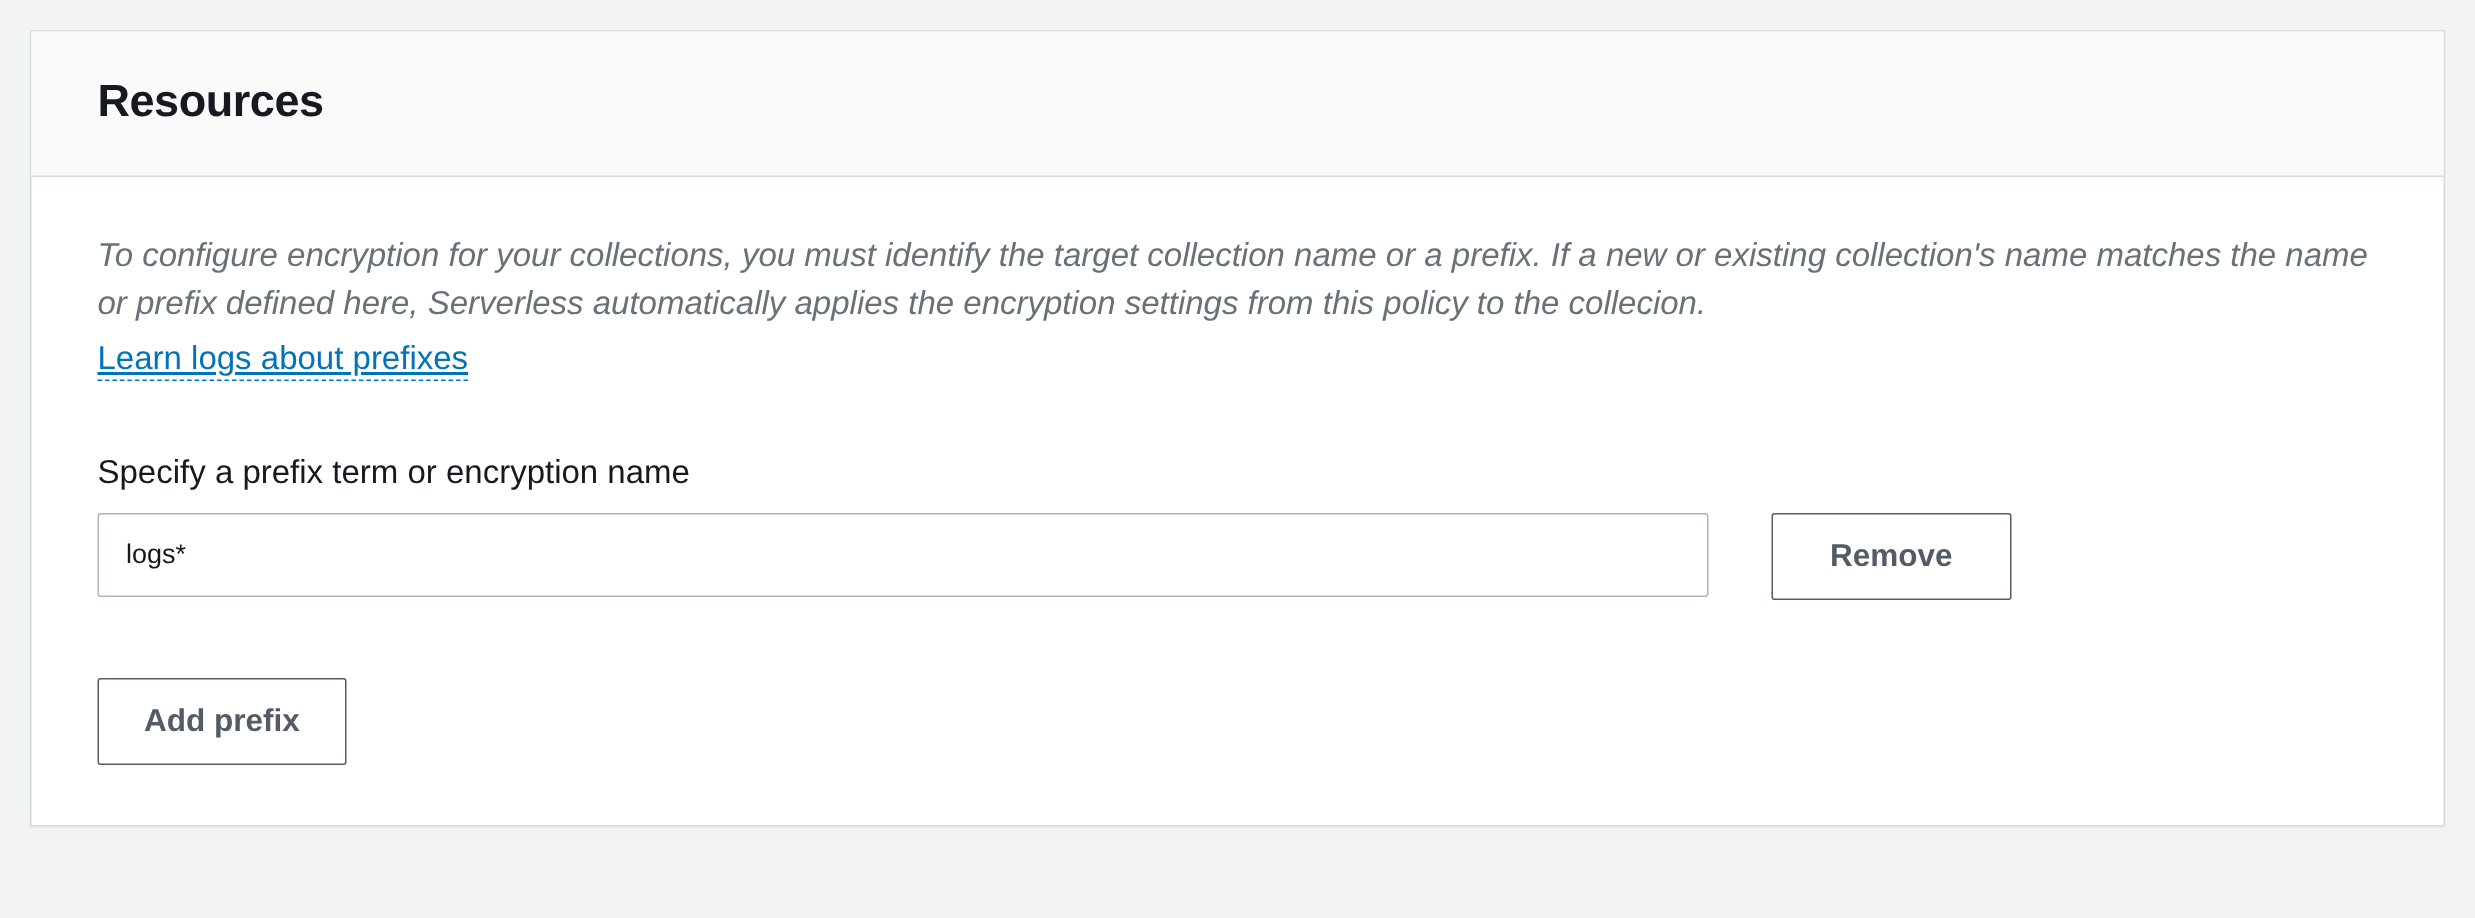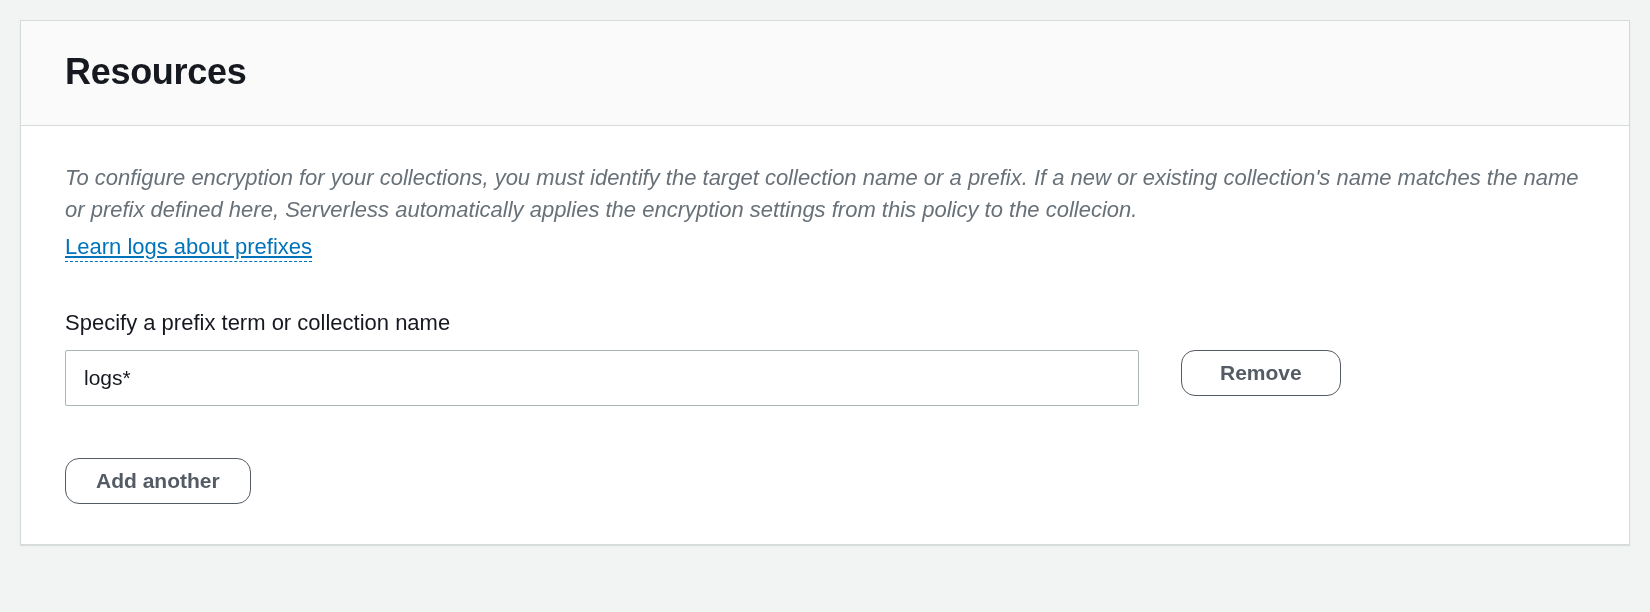--- a/index.html
+++ b/index.html
@@ -17,21 +17,21 @@
       background: #ffffff;
       border: 1px solid #d5dbdb;
       box-shadow: 0 1px 1px 0 rgba(0,28,36,0.1);
     }
     .panel-header {
       background: #fafafa;
       border-bottom: 1px solid #d5dbdb;
       padding: 30px 44px 32px 44px;
     }
     .panel-header h2 {
-      font-size: 36px;
+      font-size: 30px;
       font-weight: 700;
       color: #16191f;
       letter-spacing: -0.3px;
     }
     .panel-body {
       padding: 36px 44px 40px 44px;
     }
     .description {
       font-size: 22px;
       color: #687078;
@@ -60,28 +60,28 @@
       display: flex;
       align-items: stretch;
       gap: 42px;
     }
     .text-input {
       flex: 0 0 1074px;
       height: 56px;
       border: 1px solid #aab7b8;
       border-radius: 2px;
       padding: 0 18px;
-      font-size: 21px;
+      font-size: 18px;
       color: #16191f;
       background: #ffffff;
     }
     .btn {
-      height: 46px;
+      height: 58px;
       border: 1px solid #545b64;
-      border-radius: 14px;
+      border-radius: 2px;
       background: #ffffff;
       color: #545b64;
       font-size: 21px;
       font-weight: 700;
       padding: 0 38px;
       cursor: pointer;
       white-space: nowrap;
     }
     .add-row {
       margin-top: 52px;
@@ -95,24 +95,24 @@
 
 <div class="panel">
   <div class="panel-header">
     <h2>Resources</h2>
   </div>
   <div class="panel-body">
     <p class="description">To configure encryption for your collections, you must identify the target collection name or a prefix. If a new or existing collection's name matches the name or prefix defined here, Serverless automatically applies the encryption settings from this policy to the collecion.</p>
     <a class="learn-link">Learn logs about prefixes</a>
 
     <div class="field-block">
-      <div class="field-label">Specify a prefix term or collection name</div>
+      <div class="field-label">Specify a prefix term or encryption name</div>
       <div class="field-row">
         <input type="text" class="text-input" value="logs*" style="">
         <button class="btn">Remove</button>
       </div>
     </div>
 
     <div class="add-row">
-      <button class="btn btn-add">Add another</button>
+      <button class="btn btn-add">Add prefix</button>
     </div>
   </div>
 </div>
 
 </body></html>

